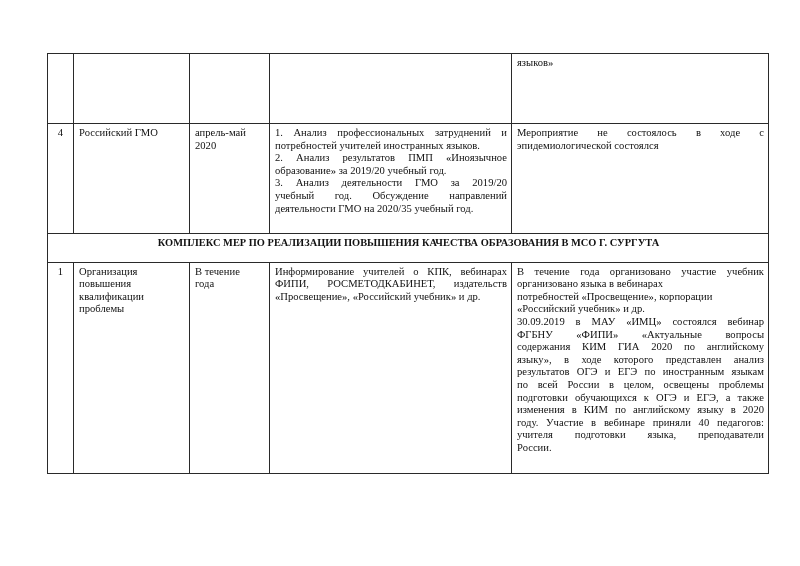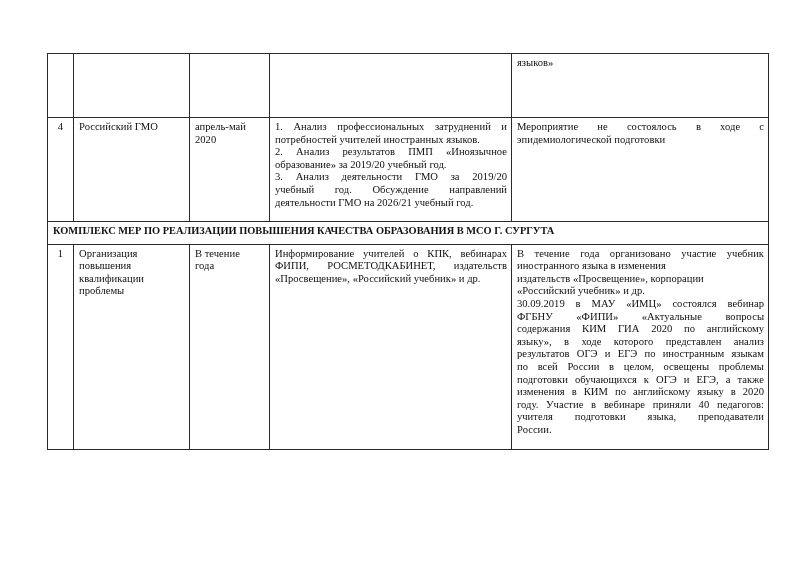--- a/index.html
+++ b/index.html
@@ -1,27 +1,27 @@
 <!DOCTYPE html>
 <html><head>
 <meta charset="utf-8">
 <style>
   html, body { margin: 0; padding: 0; background: #ffffff; }
   body { width: 800px; height: 566px; position: relative; overflow: hidden;
          font-family: "Liberation Serif", "DejaVu Serif", serif; color: #111; }
   .page { position: absolute; left: 0; top: 0; width: 800px; height: 566px; background: #fff; }
   table.doc { position: absolute; left: 47px; top: 53px; width: 721px;
               border-collapse: collapse; table-layout: fixed; font-size: 10.6px; line-height: 12.6px; }
-  table.doc td { border: 1.3px solid #2a2a2a; vertical-align: top; padding: 3px 4px 6px 5px; }
+  table.doc td { border: 1.3px solid #2a2a2a; vertical-align: top; padding: 3px 4px 12px 5px; }
   .c-num { width: 17px; text-align: center; padding-left: 2px !important; padding-right: 2px !important; }
   .just { text-align: justify; }
   .line { display: block; }
   .just .line { text-align: justify; text-align-last: justify; }
   .just .line.last { text-align-last: left; }
-  .section td { text-align: left; font-weight: bold; font-size: 10.4px; padding: 5px 4px 4px 4px; letter-spacing: 0; margin-top: 23px; }
+  .section td { text-align: center; font-weight: bold; font-size: 10.4px; padding: 5px 4px 4px 4px; letter-spacing: 0; margin-top: 23px; }
   tr.r0 td { height: 54px; }
   tr.r1 td { height: 94px; }
   tr.r3 td { height: 195px; }
 </style>
 </head>
 <body>
 
 <div class="page">
   <table class="doc">
     <colgroup>
@@ -48,25 +48,25 @@
         <span class="line">апрель-май</span>
         <span class="line">2020</span>
       </td>
       <td class="just">
         <span class="line">1. Анализ профессиональных затруднений и</span>
         <span class="line last">потребностей учителей иностранных языков.</span>
         <span class="line">2. Анализ результатов ПМП «Иноязычное</span>
         <span class="line last">образование» за 2019/20 учебный год.</span>
         <span class="line">3. Анализ деятельности ГМО за 2019/20</span>
         <span class="line">учебный год. Обсуждение направлений</span>
-        <span class="line last">деятельности ГМО на 2026/21 учебный год.</span>
+        <span class="line last">деятельности ГМО на 2020/35 учебный год.</span>
       </td>
       <td class="just">
         <span class="line">Мероприятие не состоялось в ходе с</span>
-        <span class="line last">эпидемиологической подготовки</span>
+        <span class="line last">эпидемиологической состоялся</span>
       </td>
     </tr>
 
     <tr class="section">
       <td colspan="5">КОМПЛЕКС МЕР ПО РЕАЛИЗАЦИИ ПОВЫШЕНИЯ КАЧЕСТВА ОБРАЗОВАНИЯ В МСО Г. СУРГУТА</td>
     </tr>
 
     <tr class="r3">
       <td class="c-num">1</td>
       <td>
@@ -79,22 +79,22 @@
         <span class="line">В течение</span>
         <span class="line">года</span>
       </td>
       <td class="just">
         <span class="line">Информирование учителей о КПК, вебинарах</span>
         <span class="line">ФИПИ, РОСМЕТОДКАБИНЕТ, издательств</span>
         <span class="line last">«Просвещение», «Российский учебник» и др.</span>
       </td>
       <td class="just">
         <span class="line">В течение года организовано участие учебник</span>
-        <span class="line last">иностранного языка в изменения</span>
-        <span class="line last">издательств «Просвещение», корпорации</span>
+        <span class="line last">организовано языка в вебинарах</span>
+        <span class="line last">потребностей «Просвещение», корпорации</span>
         <span class="line last">«Российский учебник» и др.</span>
         <span class="line">30.09.2019 в МАУ «ИМЦ» состоялся вебинар</span>
         <span class="line">ФГБНУ «ФИПИ» «Актуальные вопросы</span>
         <span class="line">содержания КИМ ГИА 2020 по английскому</span>
         <span class="line">языку», в ходе которого представлен анализ</span>
         <span class="line">результатов ОГЭ и ЕГЭ по иностранным языкам</span>
         <span class="line">по всей России в целом, освещены проблемы</span>
         <span class="line">подготовки обучающихся к ОГЭ и ЕГЭ, а также</span>
         <span class="line">изменения в КИМ по английскому языку в 2020</span>
         <span class="line">году. Участие в вебинаре приняли 40 педагогов:</span>

